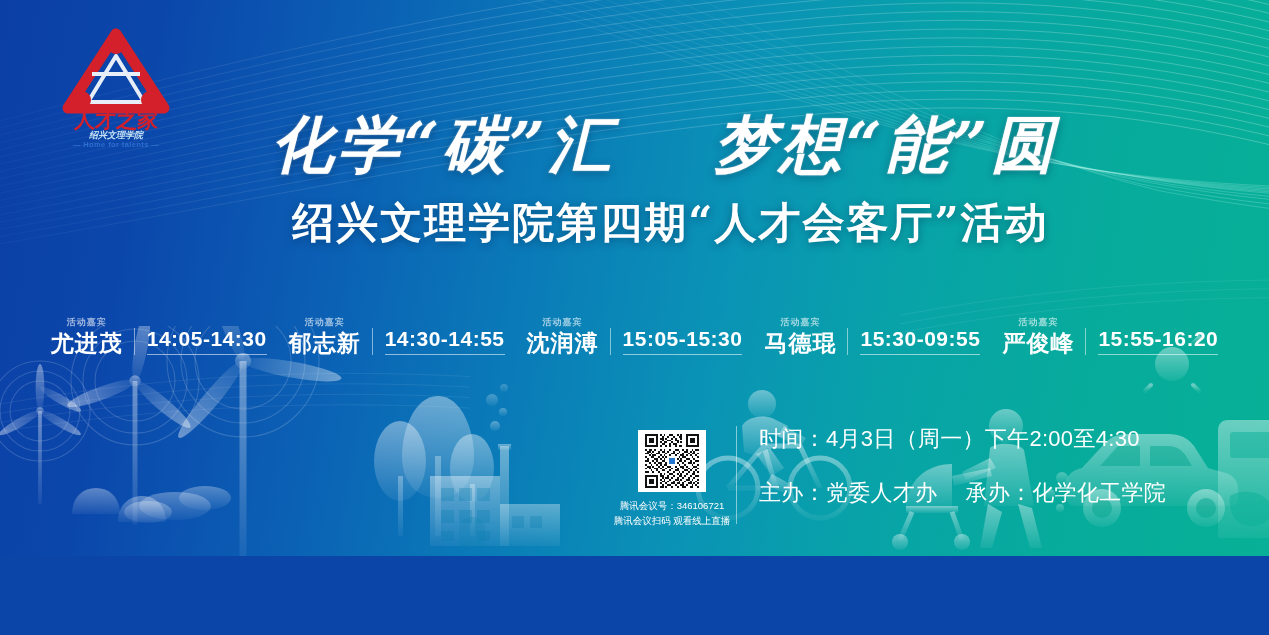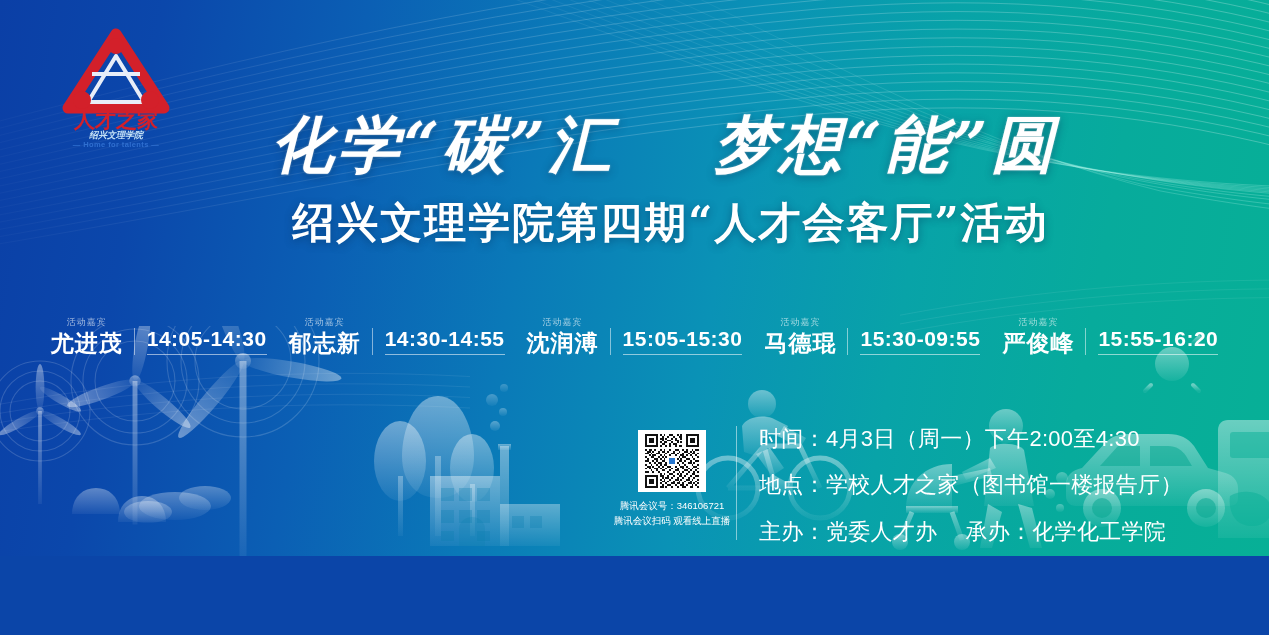--- a/index.html
+++ b/index.html
@@ -89,20 +89,21 @@
     align-items:center;
     padding-right:11px;
   }
   .spk-tag{
     font-size:9px;
     color:rgba(255,255,255,.62);
     letter-spacing:1px;
     line-height:1;
     margin-bottom:5px;
     white-space:nowrap;
+    font-weight:bold;
   }
   .spk-name{
     font-size:23px;
     font-weight:700;
     color:#ffffff;
     line-height:1;
     letter-spacing:1px;
     white-space:nowrap;
   }
   .spk-time{
@@ -157,21 +158,21 @@
   .info-div{
     width:1px;
     align-self:stretch;
     background:rgba(255,255,255,.5);
     margin:2px 0 4px 4px;
   }
   .info-lines{
     padding-left:22px;
     display:flex;
     flex-direction:column;
-    gap:21px;
+    gap:29px;
     padding-top:2px;
   }
   .info-line{
     font-size:22px;
     color:#ffffff;
     line-height:1.15;
     white-space:nowrap;
     letter-spacing:.3px;
   }
   .info-line .sep{display:inline-block;width:28px;}
@@ -724,22 +725,19 @@
       </div>
     </div>
 
     <div class="info-div"></div>
 
     <div class="info-lines">
       <div class="info-line">
         <span>时间：</span><span>4月3日（周一）下午2:00至4:30</span>
       </div>
       <div class="info-line">
-        <span>地点：</span><span>学校人才之家（图书馆一楼报告厅）</span>
-      </div>
-      <div class="info-line">
         <span>主办：</span><span>党委人才办</span><span class="sep"></span><span>承办：</span><span>化学化工学院</span>
       </div>
     </div>
 
   </div>
 
 </div>
 
 </body></html>

